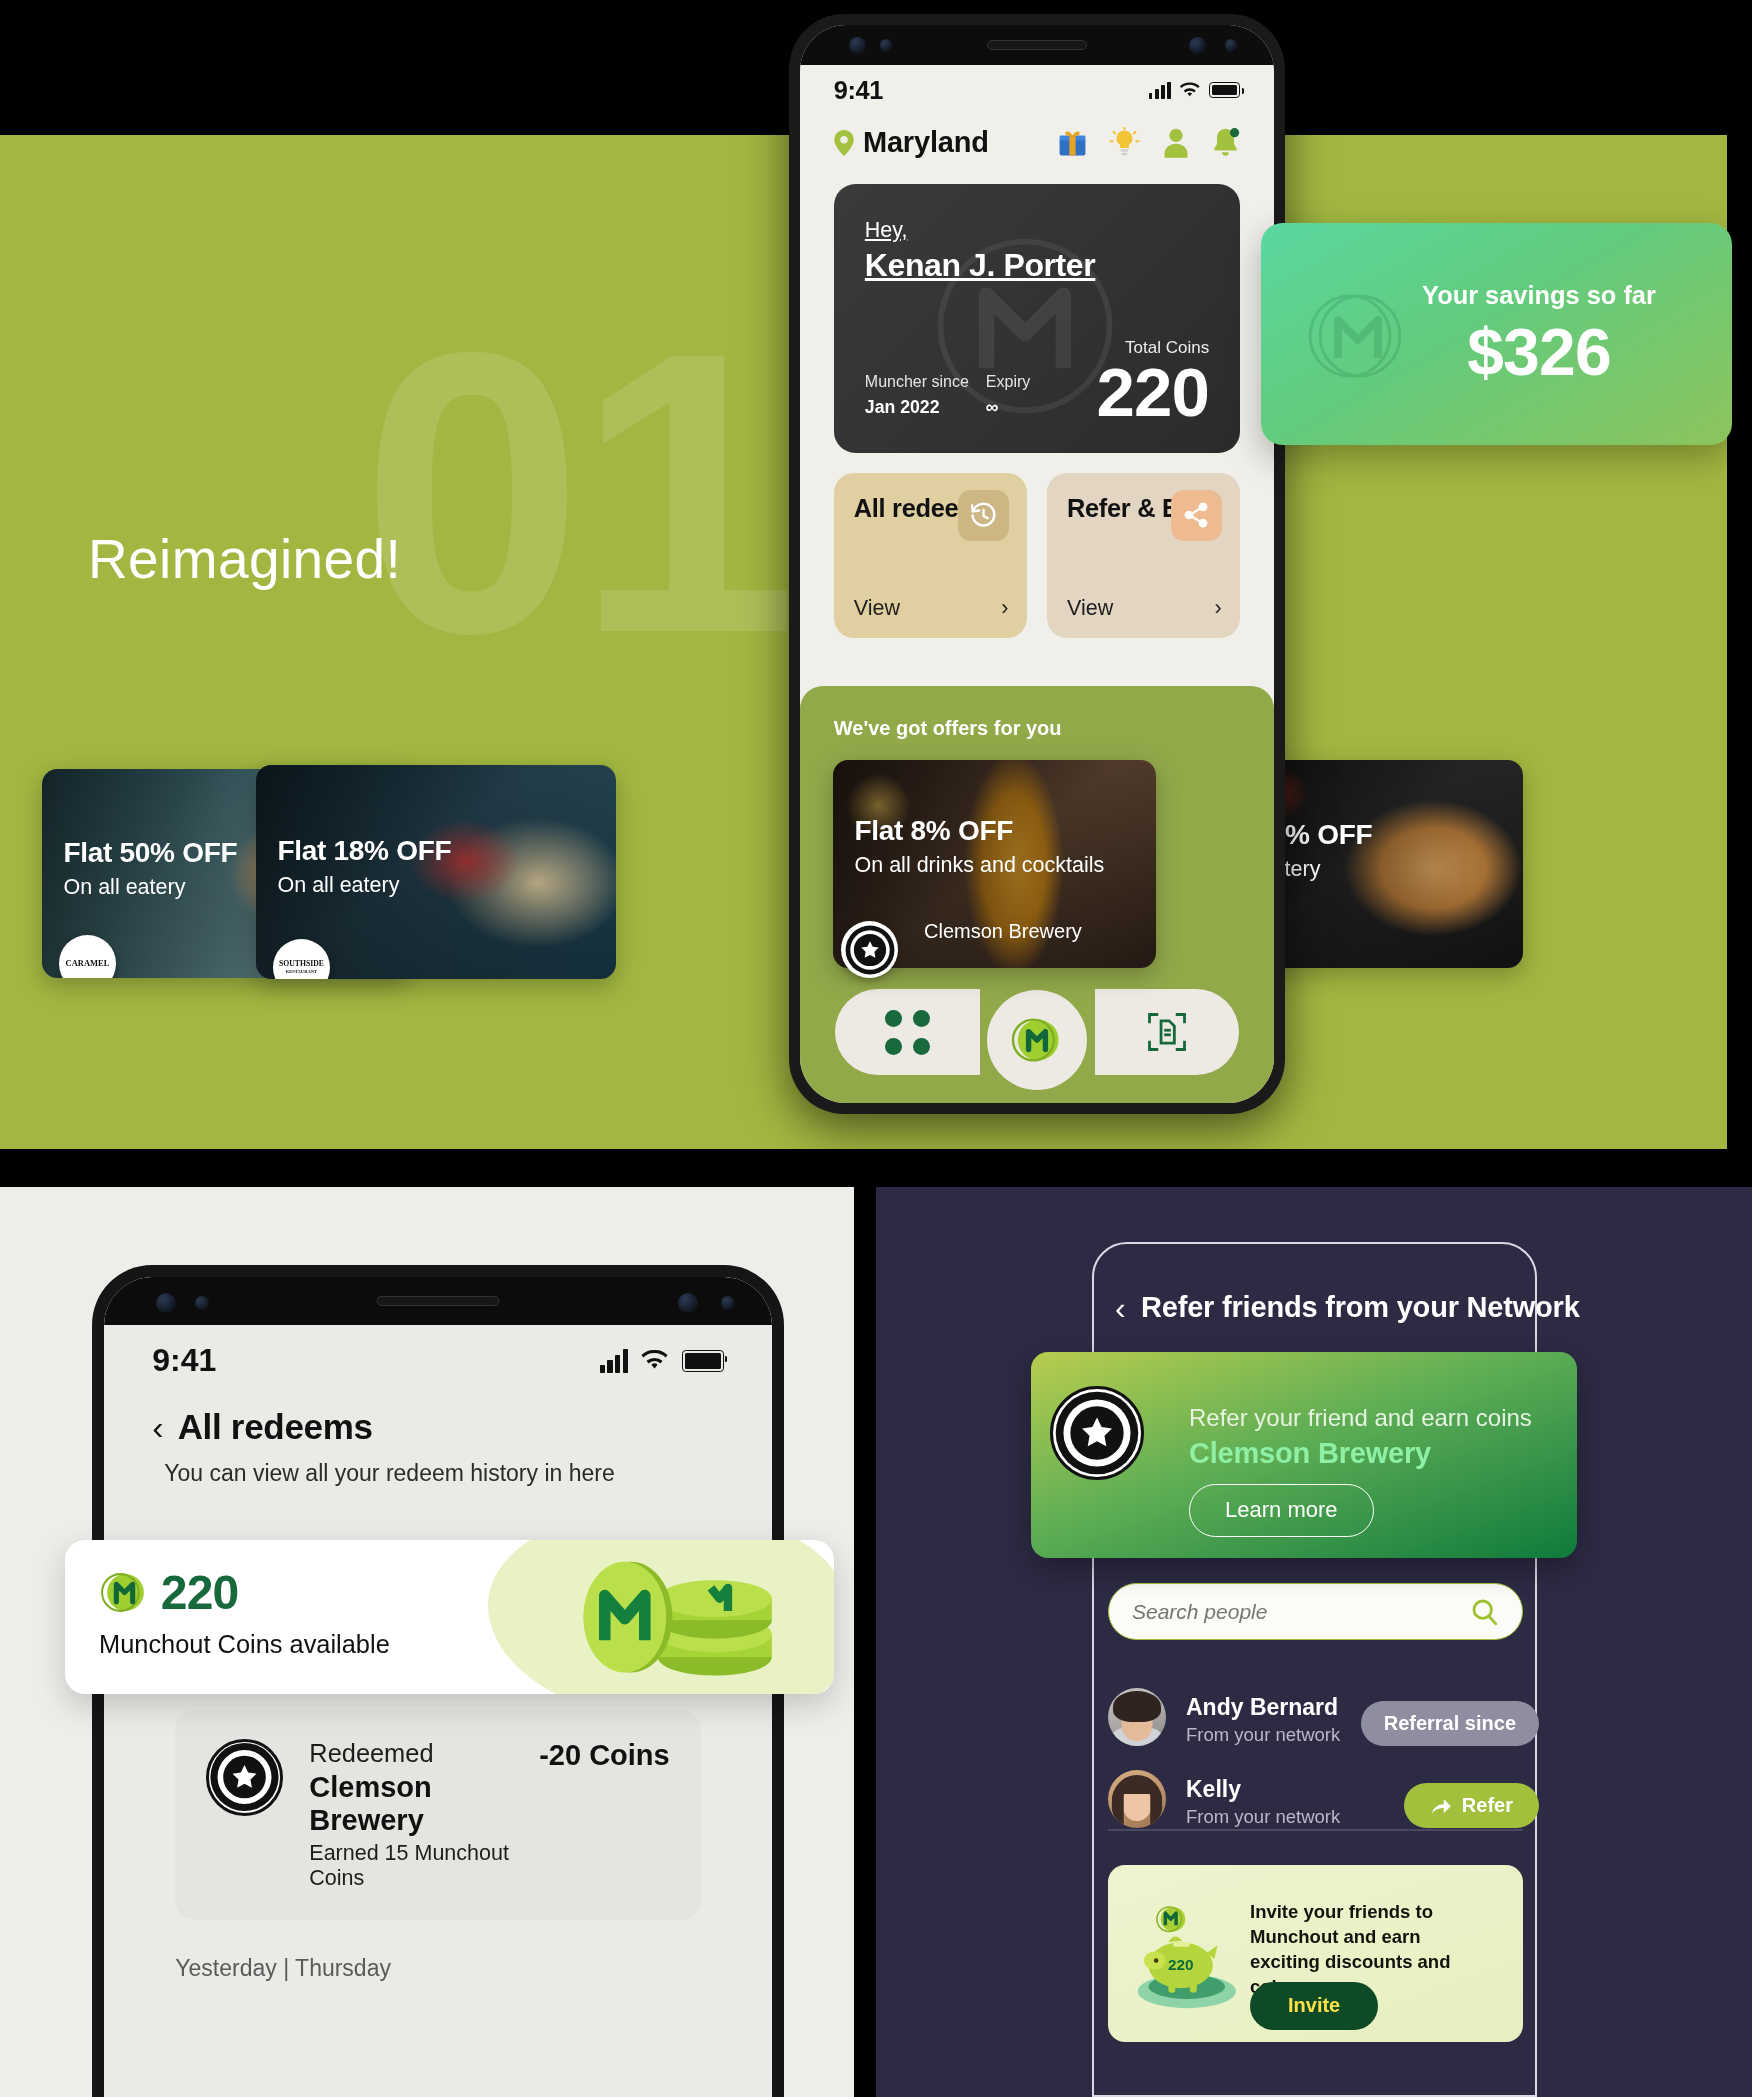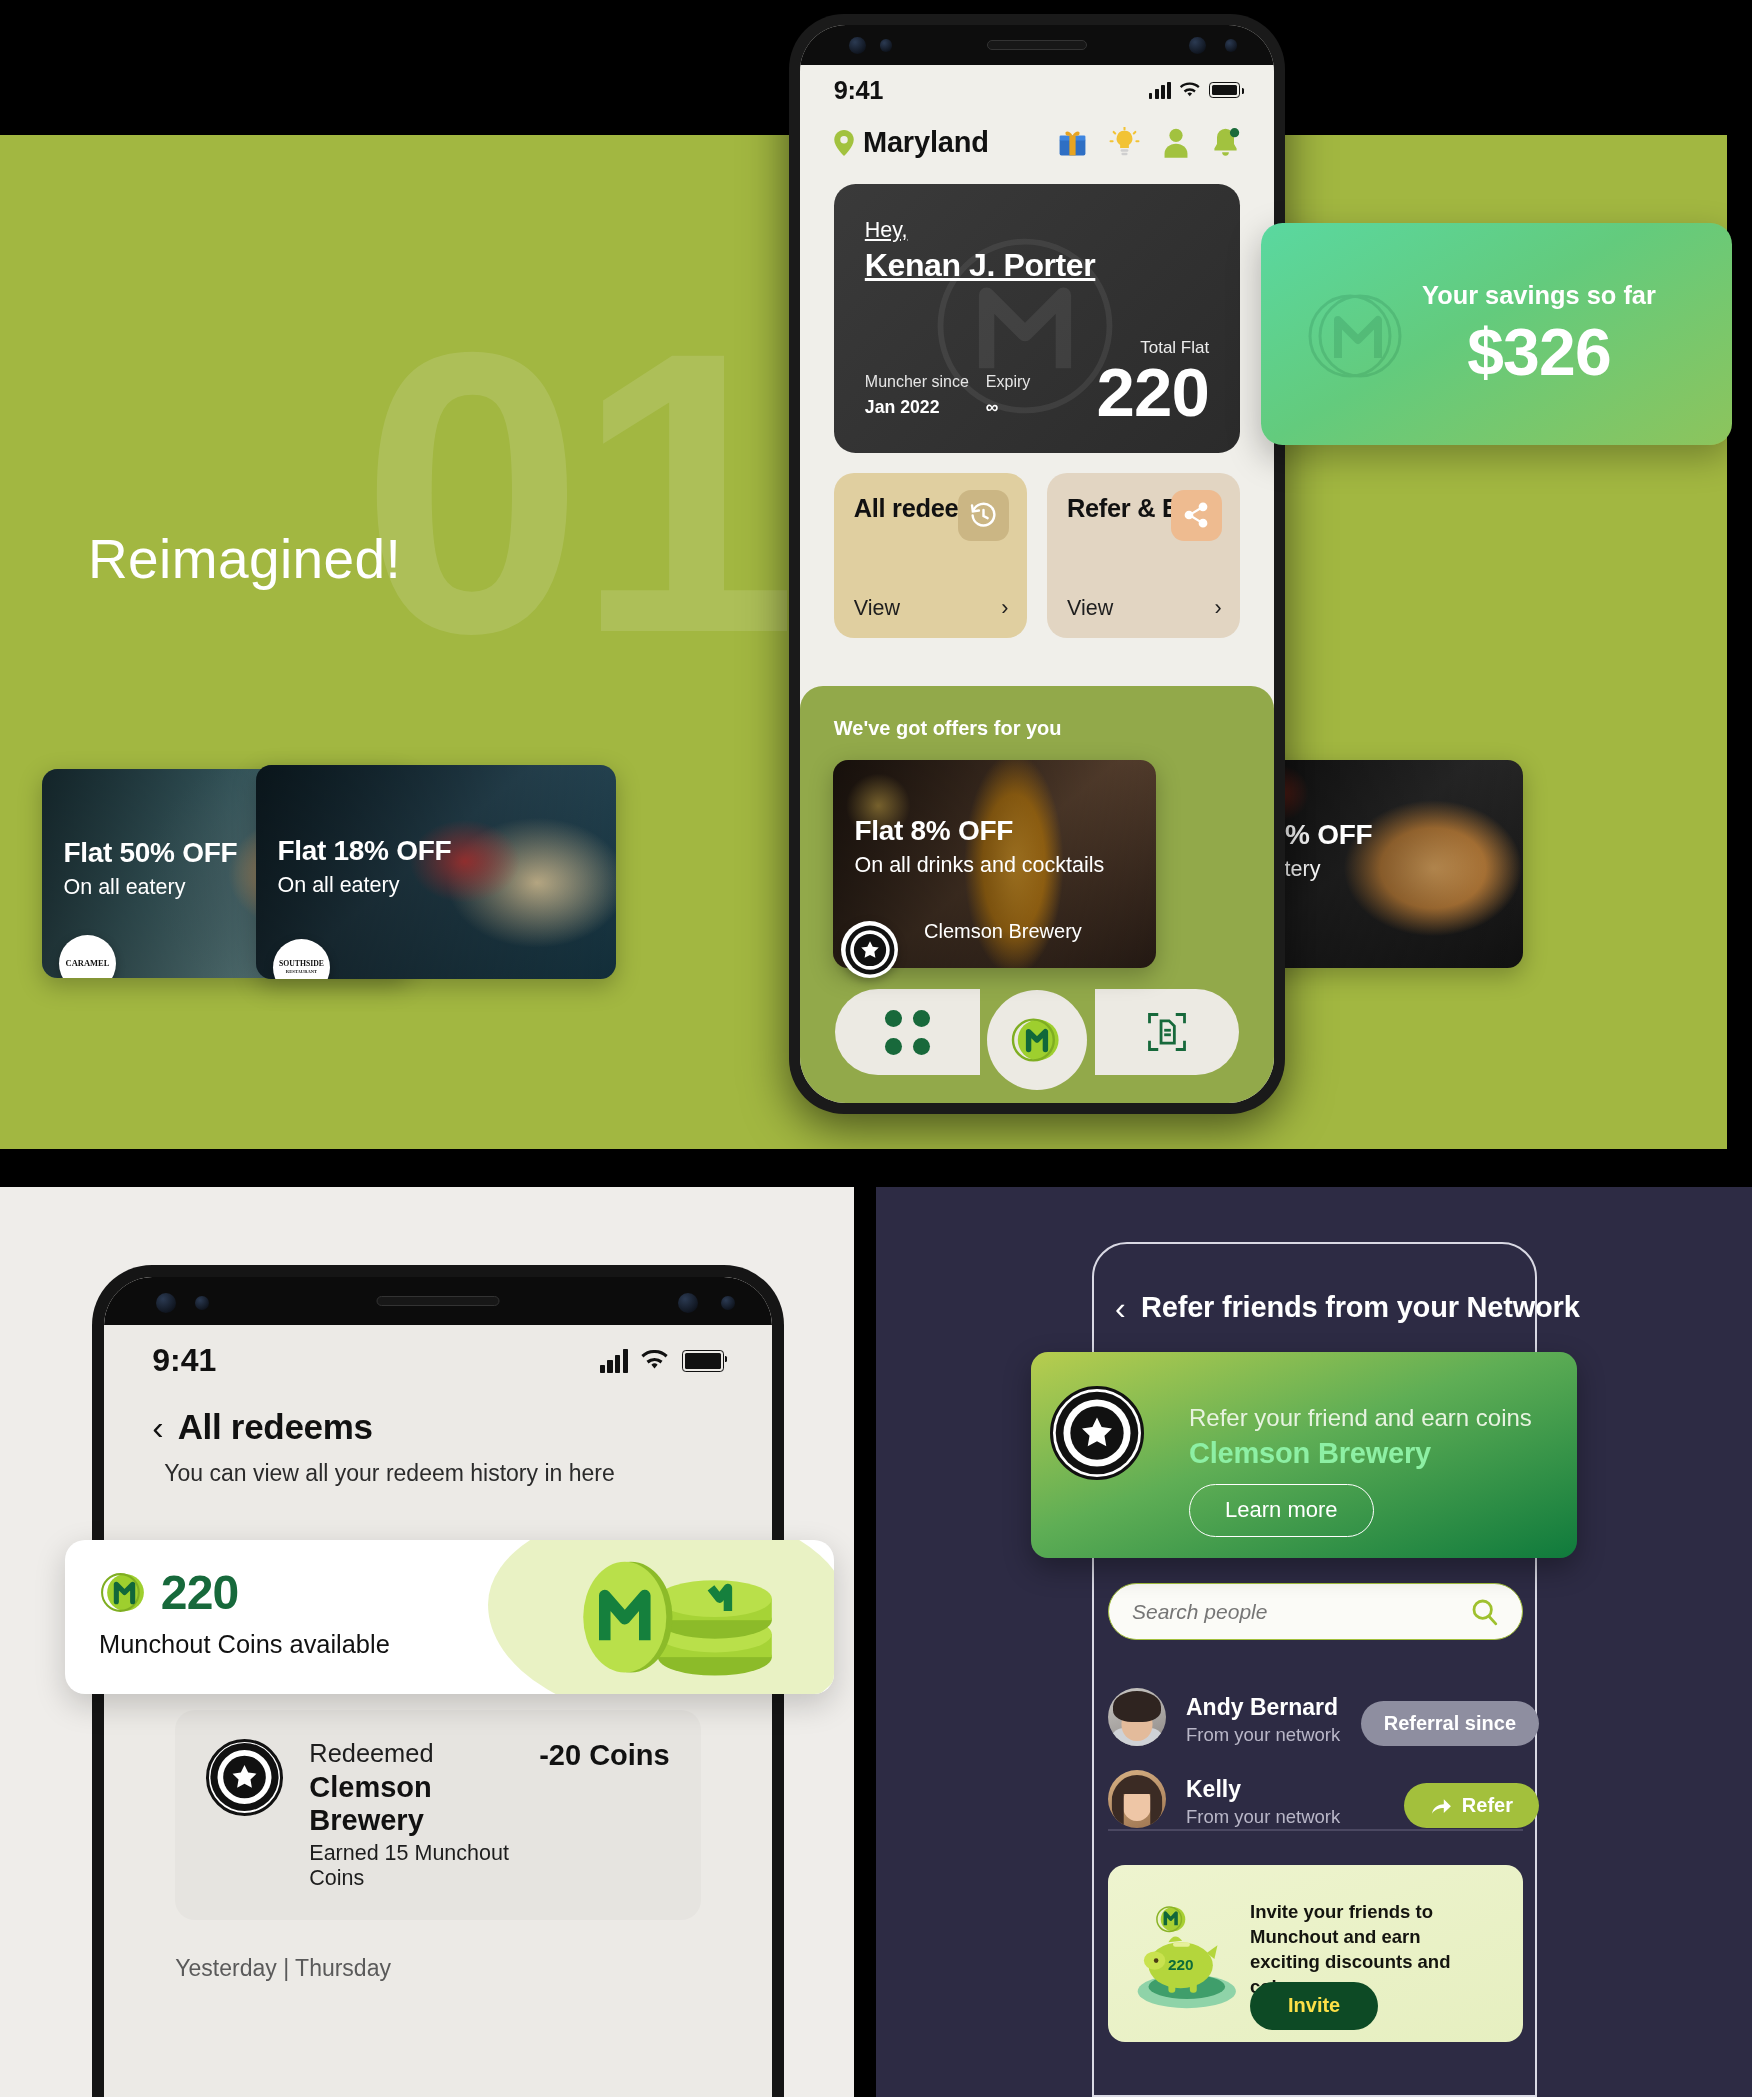--- a/index.html
+++ b/index.html
@@ -344,21 +344,21 @@
           <div>
             <div class="lbl">Muncher since</div>
             <div class="val">Jan 2022</div>
           </div>
           <div>
             <div class="lbl">Expiry</div>
             <div class="val">∞</div>
           </div>
         </div>
         <div class="cc-total">
-          <div class="lbl">Total Flat</div>
+          <div class="lbl">Total Coins</div>
           <div class="num">220</div>
         </div>
       </div>
 
       <div class="two-cards">
         <div class="sq-card tan">
           <div class="sq-title">All redeems</div>
           <div class="sq-ico">
             <svg width="29" height="29" viewBox="0 0 24 24" fill="none" stroke="#fff" stroke-width="2" stroke-linecap="round">
               <path d="M3.5 8.2A9 9 0 1 1 3 12"></path>

